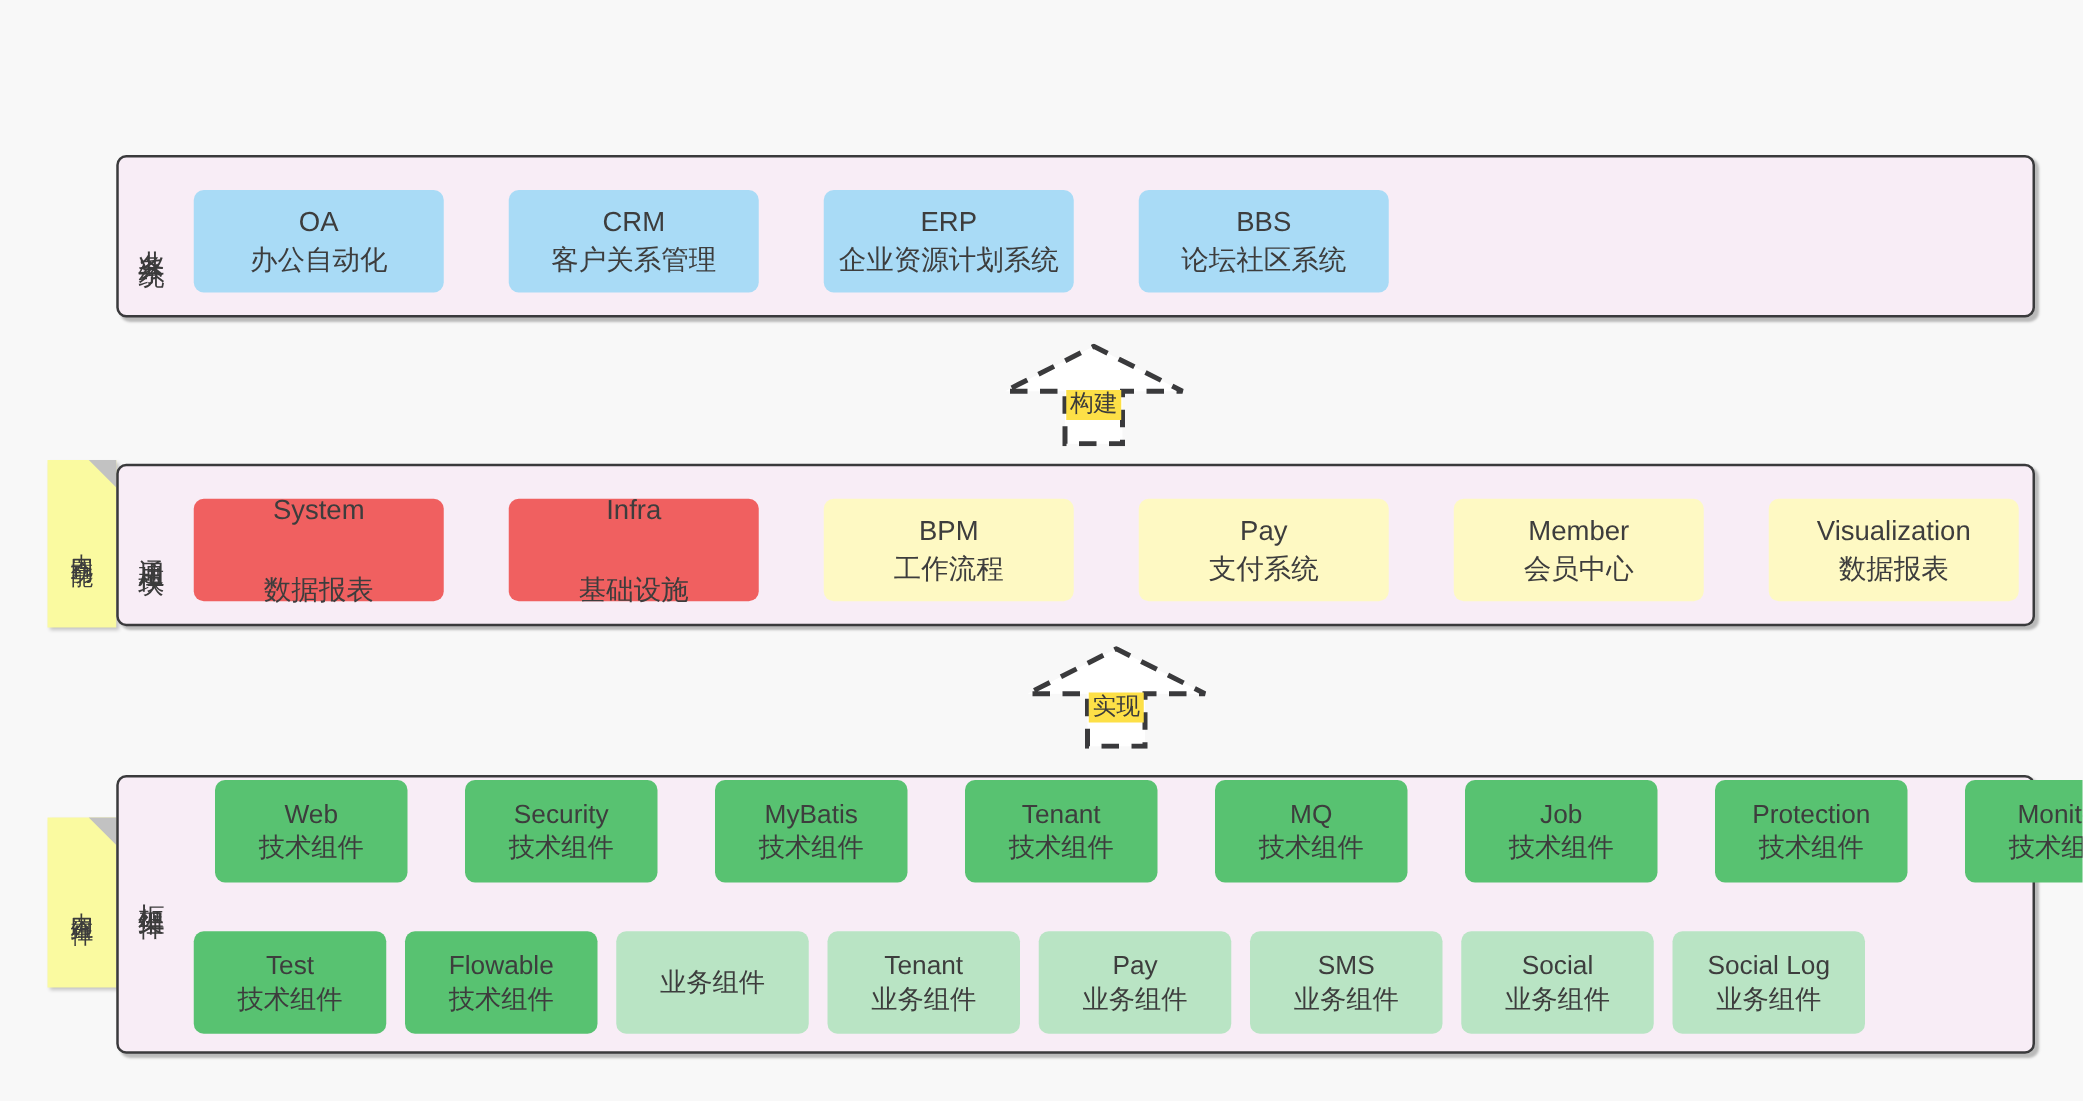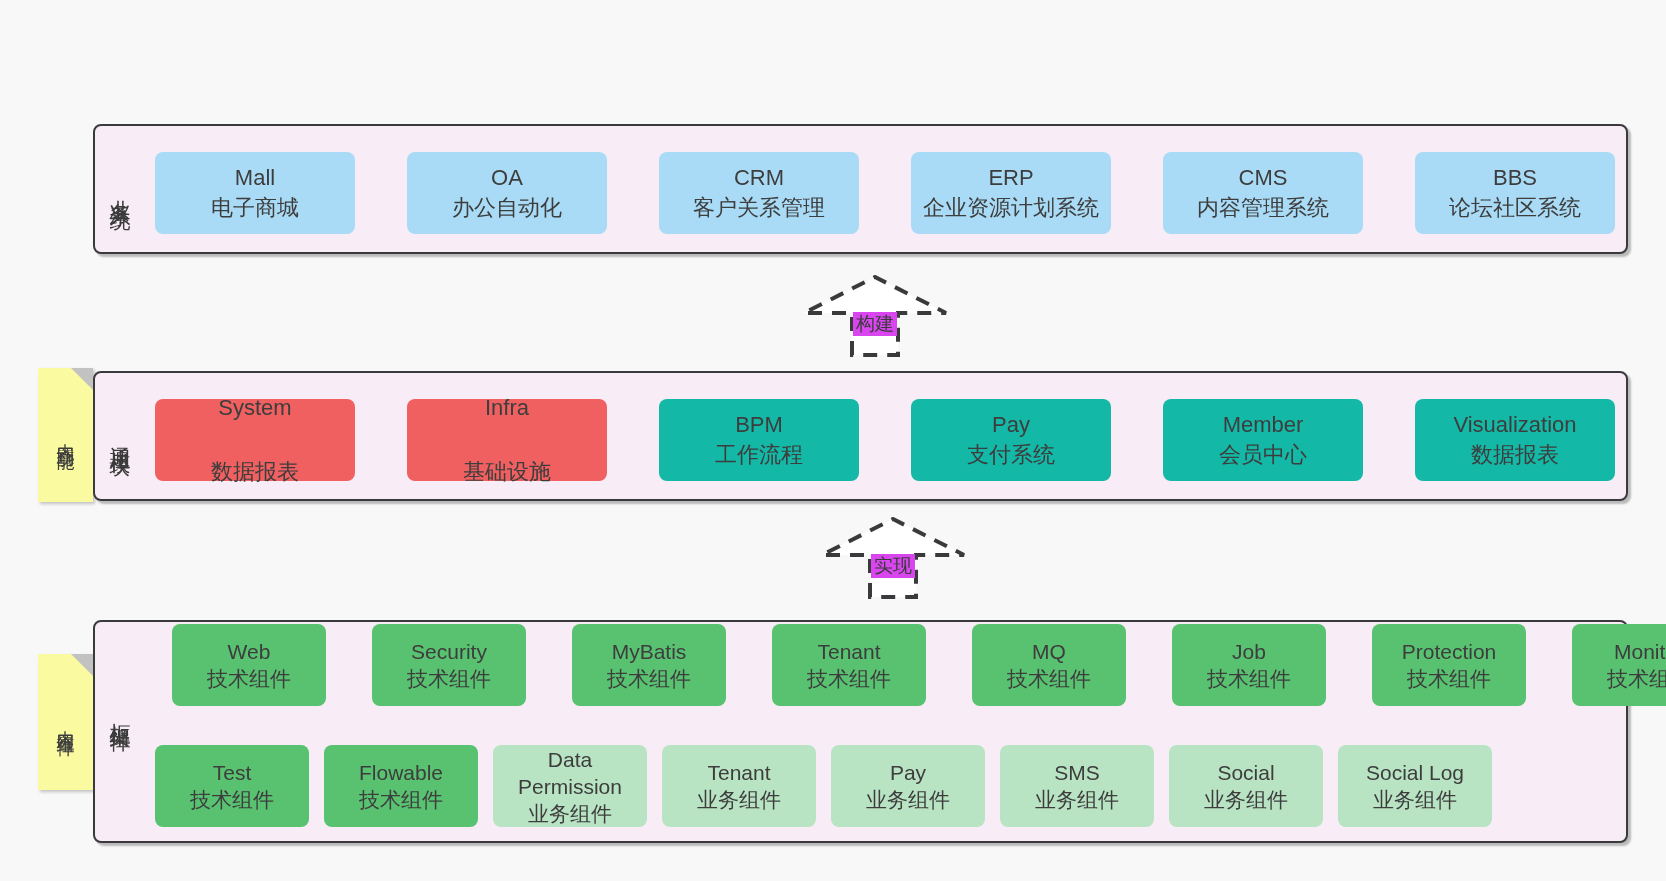--- a/index.html
+++ b/index.html
@@ -44,21 +44,21 @@
     border-radius:8px;
     display:flex;flex-direction:column;
     justify-content:center;align-items:center;
     text-align:center;
     color:#3d3d3d;
   }
   .box-wide{width:200px;height:82px;font-size:22px;line-height:30px;}
   .box-small{width:154px;height:82px;font-size:21px;line-height:27px;}
   .v-blue{background:#a9dbf6;}
   .v-red{background:#f06060;gap:34px;}
-  .v-pink{background:#14b8a6;}
+  .v-pink{background:#fef9c3;}
   .v-green{background:#58c271;}
   .v-lgreen{background:#b9e4c4;}
   
   .sticky{
     position:absolute;left:38px;width:55px;
     background:#fafaa0;
     box-shadow:2px 2px 3px rgba(0,0,0,0.22);
     display:flex;align-items:center;justify-content:center;
     z-index:1;
   }
@@ -72,55 +72,47 @@
   .sticky-label{
     writing-mode:vertical-rl;text-orientation:upright;
     font-size:18px;letter-spacing:3px;color:#3c3c3c;
   }
   
   .arrow{position:absolute;width:146px;height:82px;z-index:1;}
   #arrow-build{left:802px;top:275px;}
   #arrow-implement{left:820px;top:517px;}
   .arrow-label{
     position:absolute;z-index:3;
-    background:#d946ef;
+    background:#fde047;
     font-size:19px;color:#3b3b3b;
     padding:0 3px;line-height:24px;
     transform:translateX(-50%);
   }
   #arrow-build-label{left:875px;top:312px;}
   #arrow-implement-label{left:893px;top:554px;}
 </style>
 </head>
 <body>
 
 <div id="canvas">
 
   <div class="layer" id="layer-business">
     <div class="side-label">业务系统</div>
     <div class="row row-wide">
       <div class="box box-wide v-blue">
-        <div>Mall</div>
-        <div>电子商城</div>
-      </div>
-      <div class="box box-wide v-blue">
         <div>OA</div>
         <div>办公自动化</div>
       </div>
       <div class="box box-wide v-blue">
         <div>CRM</div>
         <div>客户关系管理</div>
       </div>
       <div class="box box-wide v-blue">
         <div>ERP</div>
         <div>企业资源计划系统</div>
-      </div>
-      <div class="box box-wide v-blue">
-        <div>CMS</div>
-        <div>内容管理系统</div>
       </div>
       <div class="box box-wide v-blue">
         <div>BBS</div>
         <div>论坛社区系统</div>
       </div>
     </div>
   </div>
 
   <div class="arrow" id="arrow-build">
     <svg width="146" height="82" viewBox="0 0 146 82">
@@ -217,21 +209,20 @@
     <div class="row row-b2">
       <div class="box box-small v-green">
         <div>Test</div>
         <div>技术组件</div>
       </div>
       <div class="box box-small v-green">
         <div>Flowable</div>
         <div>技术组件</div>
       </div>
       <div class="box box-small v-lgreen">
-        <div>Data Permission</div>
         <div>业务组件</div>
       </div>
       <div class="box box-small v-lgreen">
         <div>Tenant</div>
         <div>业务组件</div>
       </div>
       <div class="box box-small v-lgreen">
         <div>Pay</div>
         <div>业务组件</div>
       </div>

